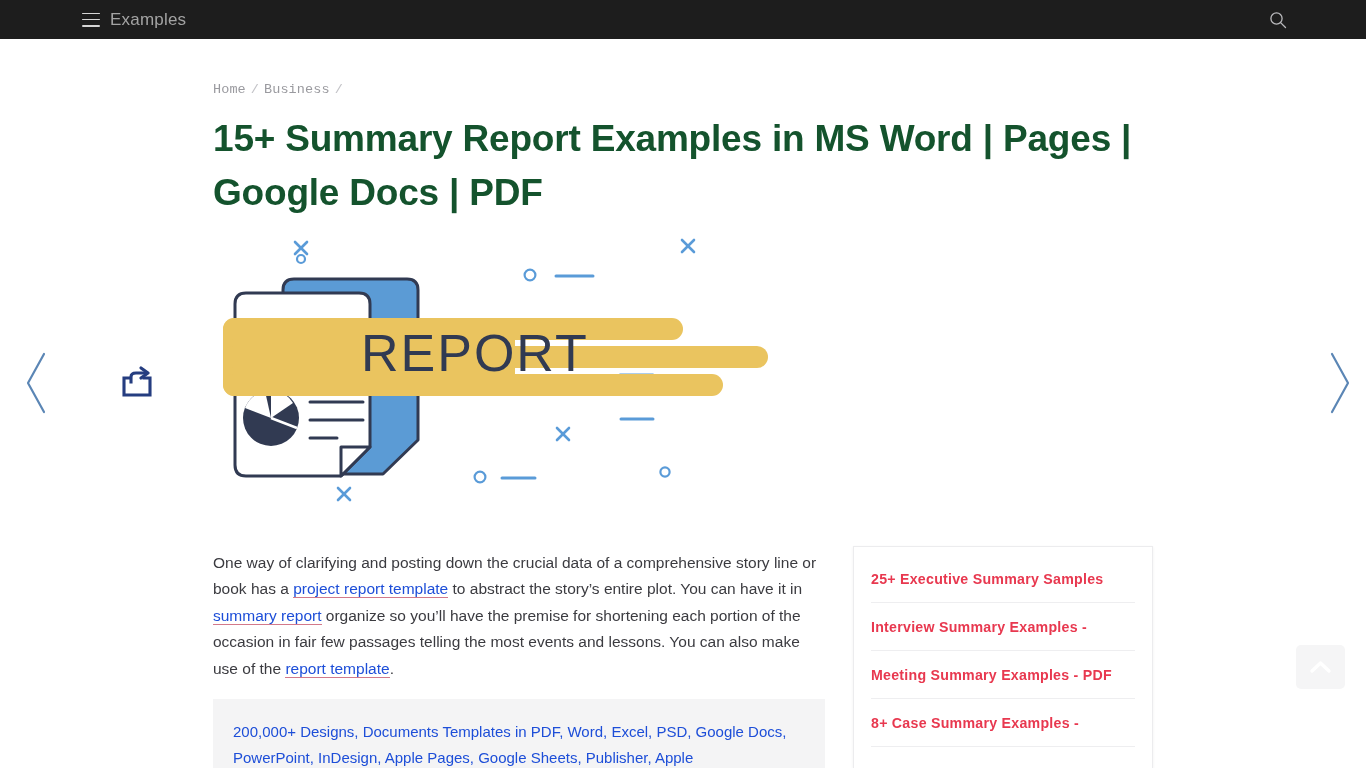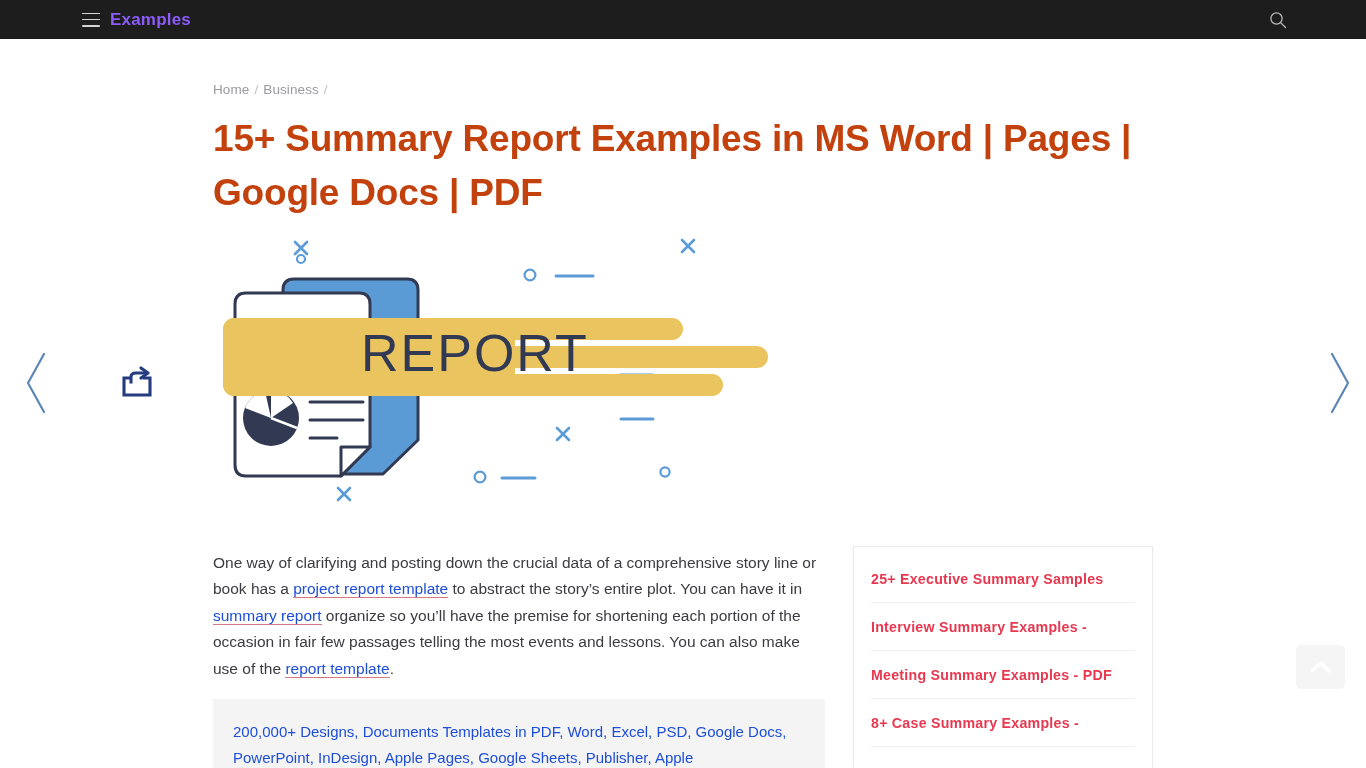--- a/index.html
+++ b/index.html
@@ -34,23 +34,23 @@
   .hamburger span {
     display: block;
     width: 100%;
     height: 1.6px;
     background: #d6d6d6;
     border-radius: 1px;
   }
   .brand {
     position: absolute;
     left: 110px;
-    color: #8b5cf6;
+    color: #a3a3a3;
     font-size: 17px;
-    font-weight: bold;
+    font-weight: normal;
     letter-spacing: .2px;
     line-height: 39px;
   }
   .search-btn {
     position: absolute;
     right: 78px;
     top: 10px;
     width: 20px;
     height: 20px;
     cursor: pointer;
@@ -78,40 +78,41 @@
   }
 
   
   .breadcrumb {
     position: absolute;
     left: 213px;
     top: 82px;
     font-size: 13.5px;
     color: #9a9a9f;
     letter-spacing: .1px;
+    font-family: Liberation Mono, monospace;
   }
   .breadcrumb a {
     color: #9a9a9f;
     text-decoration: none;
     cursor: pointer;
   }
   .breadcrumb .sep {
     color: #c2c2c6;
     margin: 0 5px;
   }
 
   .page-title {
     position: absolute;
     left: 213px;
     top: 112px;
     width: 930px;
     font-size: 37px;
     font-weight: bold;
     line-height: 54px;
-    color: #c2410c;
+    color: #14532d;
     letter-spacing: -.2px;
   }
 
   
   .hero {
     position: absolute;
     left: 213px;
     top: 232px;
     width: 600px;
     height: 290px;

